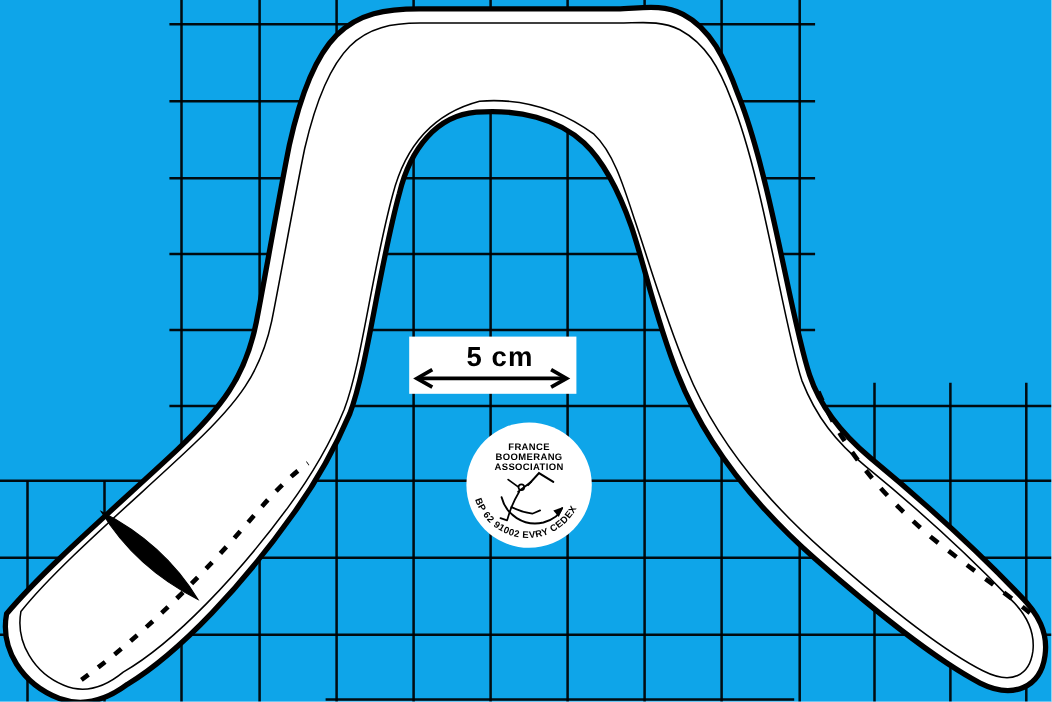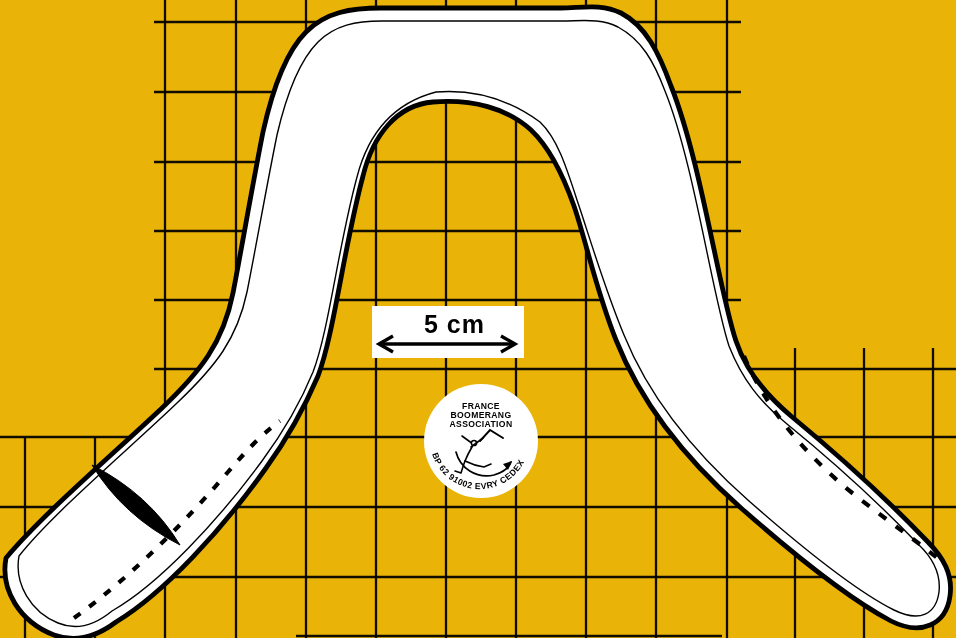--- a/index.html
+++ b/index.html
@@ -1,19 +1,19 @@
 <!DOCTYPE html>
 <html><head>
 <meta charset="utf-8">
 <style>
   html,body{margin:0;padding:0;background:#ffffff;}
   .stage{
     position:relative;
     width:956px;height:638px;
-    background:#eab308;
+    background:#0ea5e9;
     overflow:hidden;
     font-family:"Liberation Sans", sans-serif;
   }
   svg{display:block}
   .grid line{stroke:#000;stroke-width:2.3;opacity:.93}
   .paper-edge{stroke:#000;stroke-width:3.2}
   .outline{fill:#fff;stroke:#000;stroke-width:4.8;stroke-linejoin:round}
   .bevel{fill:none;stroke:#000;stroke-width:1.4}
   .dashes{fill:none;stroke:#000;stroke-width:4.2}
   .lens{fill:#000;stroke:#000;stroke-width:1}

